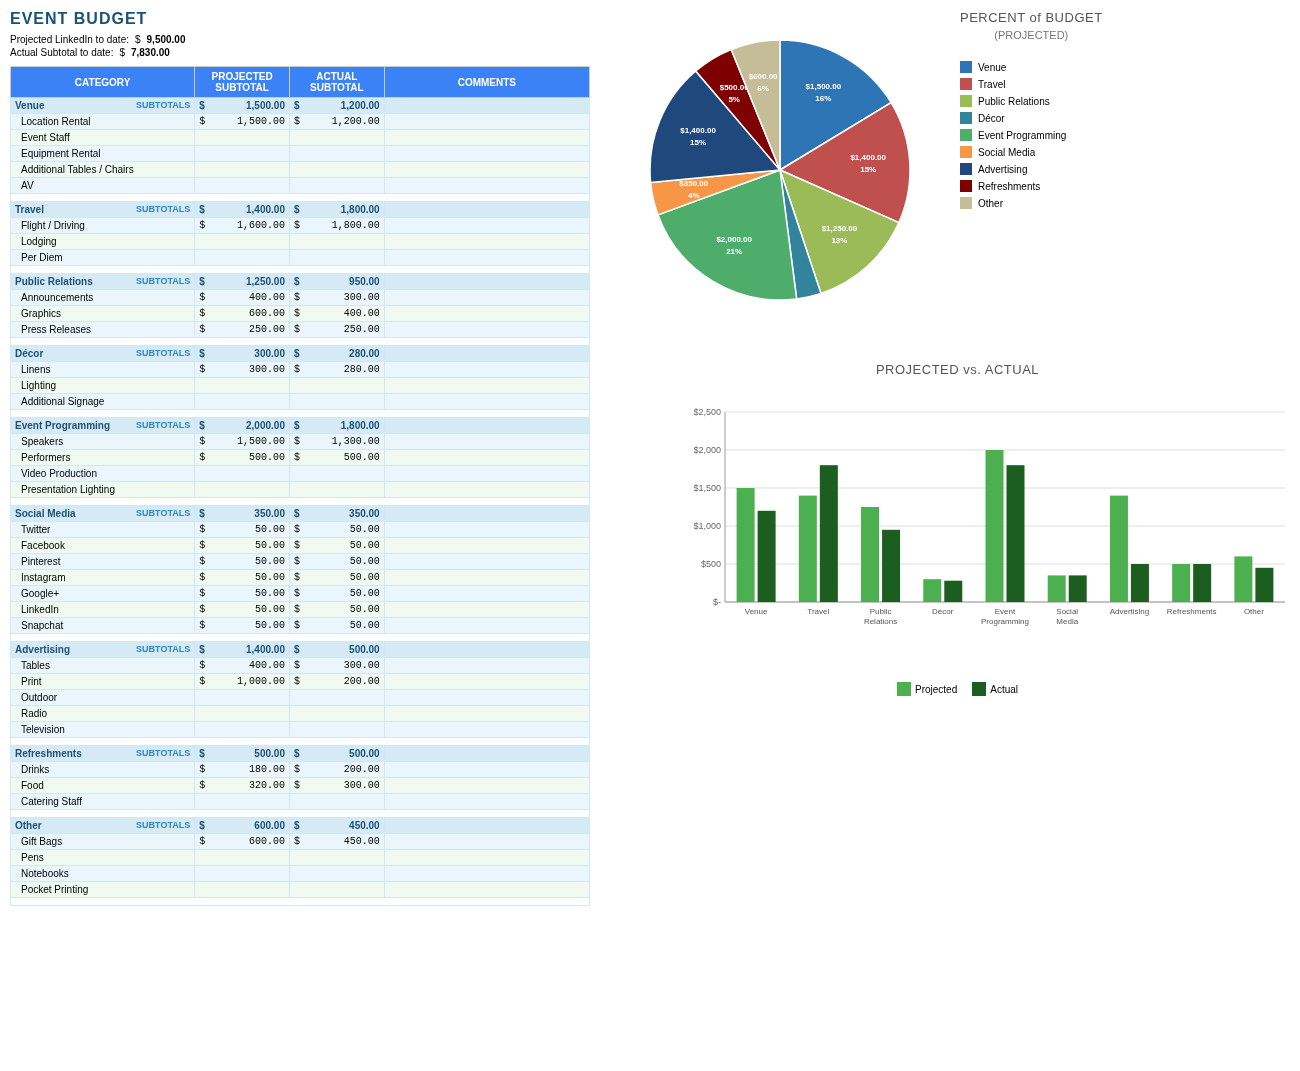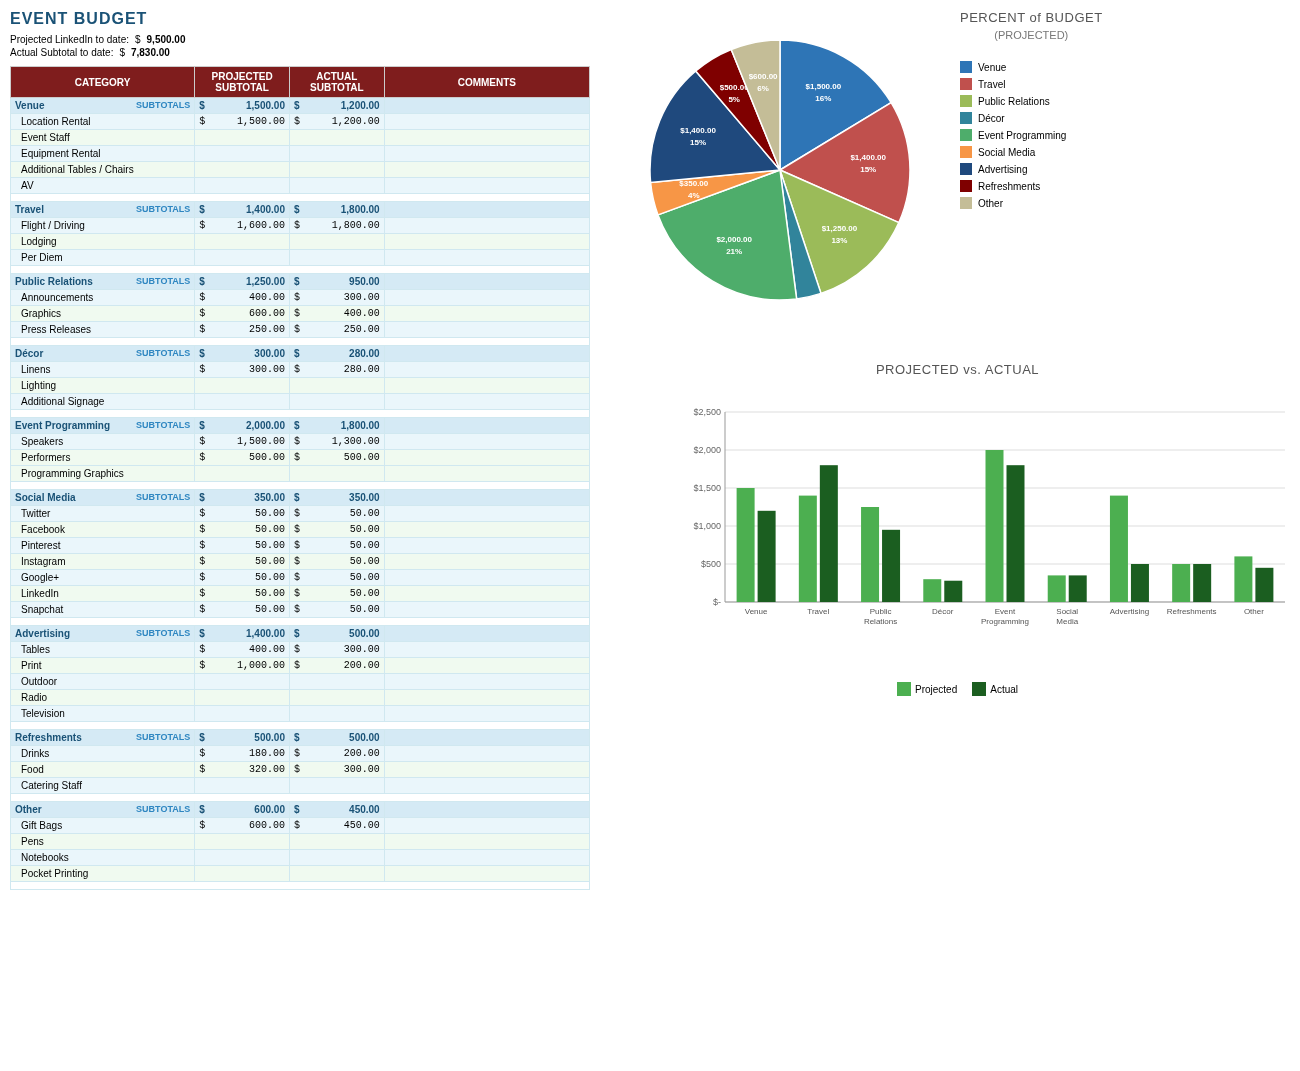--- a/index.html
+++ b/index.html
@@ -10,21 +10,21 @@
     
     .budget-section { width: 580px; flex-shrink: 0; }
     
     .page-title { font-size: 16px; font-weight: bold; color: #1a5276; margin-bottom: 6px; letter-spacing: 1px; }
     
     .summary-row { display: flex; align-items: center; gap: 6px; font-size: 10px; margin-bottom: 2px; }
     
     .budget-table { width: 100%; border-collapse: collapse; margin-top: 8px; }
     
     .budget-table th {
-      background: #7f1d1d;
+      background: #3b82f6;
       color: #fff;
       font-size: 10px;
       font-weight: bold;
       text-align: center;
       padding: 4px 3px;
       border: 1px solid #ccc;
       text-transform: uppercase;
     }
     
     .budget-table td {
@@ -264,22 +264,28 @@
       <td class="col-projected amount-cell"><span style="float:left;">$</span>1,500.00</td>
       <td class="col-actual amount-cell"><span style="float:left;">$</span>1,300.00</td>
       <td class="col-comments"></td>
     </tr>
           <tr class="data-row alt">
       <td class="col-category" style="padding-left:10px;">Performers</td>
       <td class="col-projected amount-cell"><span style="float:left;">$</span>500.00</td>
       <td class="col-actual amount-cell"><span style="float:left;">$</span>500.00</td>
       <td class="col-comments"></td>
     </tr>
-          <tr class="data-row alt">
-      <td class="col-category" style="padding-left:10px;">Programming Graphics</td>
+          <tr class="data-row">
+      <td class="col-category" style="padding-left:10px;">Video Production</td>
+      <td class="col-projected amount-cell"></td>
+      <td class="col-actual amount-cell"></td>
+      <td class="col-comments"></td>
+    </tr>
+          <tr class="data-row alt">
+      <td class="col-category" style="padding-left:10px;">Presentation Lighting</td>
       <td class="col-projected amount-cell"></td>
       <td class="col-actual amount-cell"></td>
       <td class="col-comments"></td>
     </tr>
           <tr class="empty-row">
             <td colspan="4"></td>
           </tr>
           <tr class="cat-header-row">
     <td class="col-category">
       <span style="font-weight:bold;color:#1a5276;">Social Media</span>

